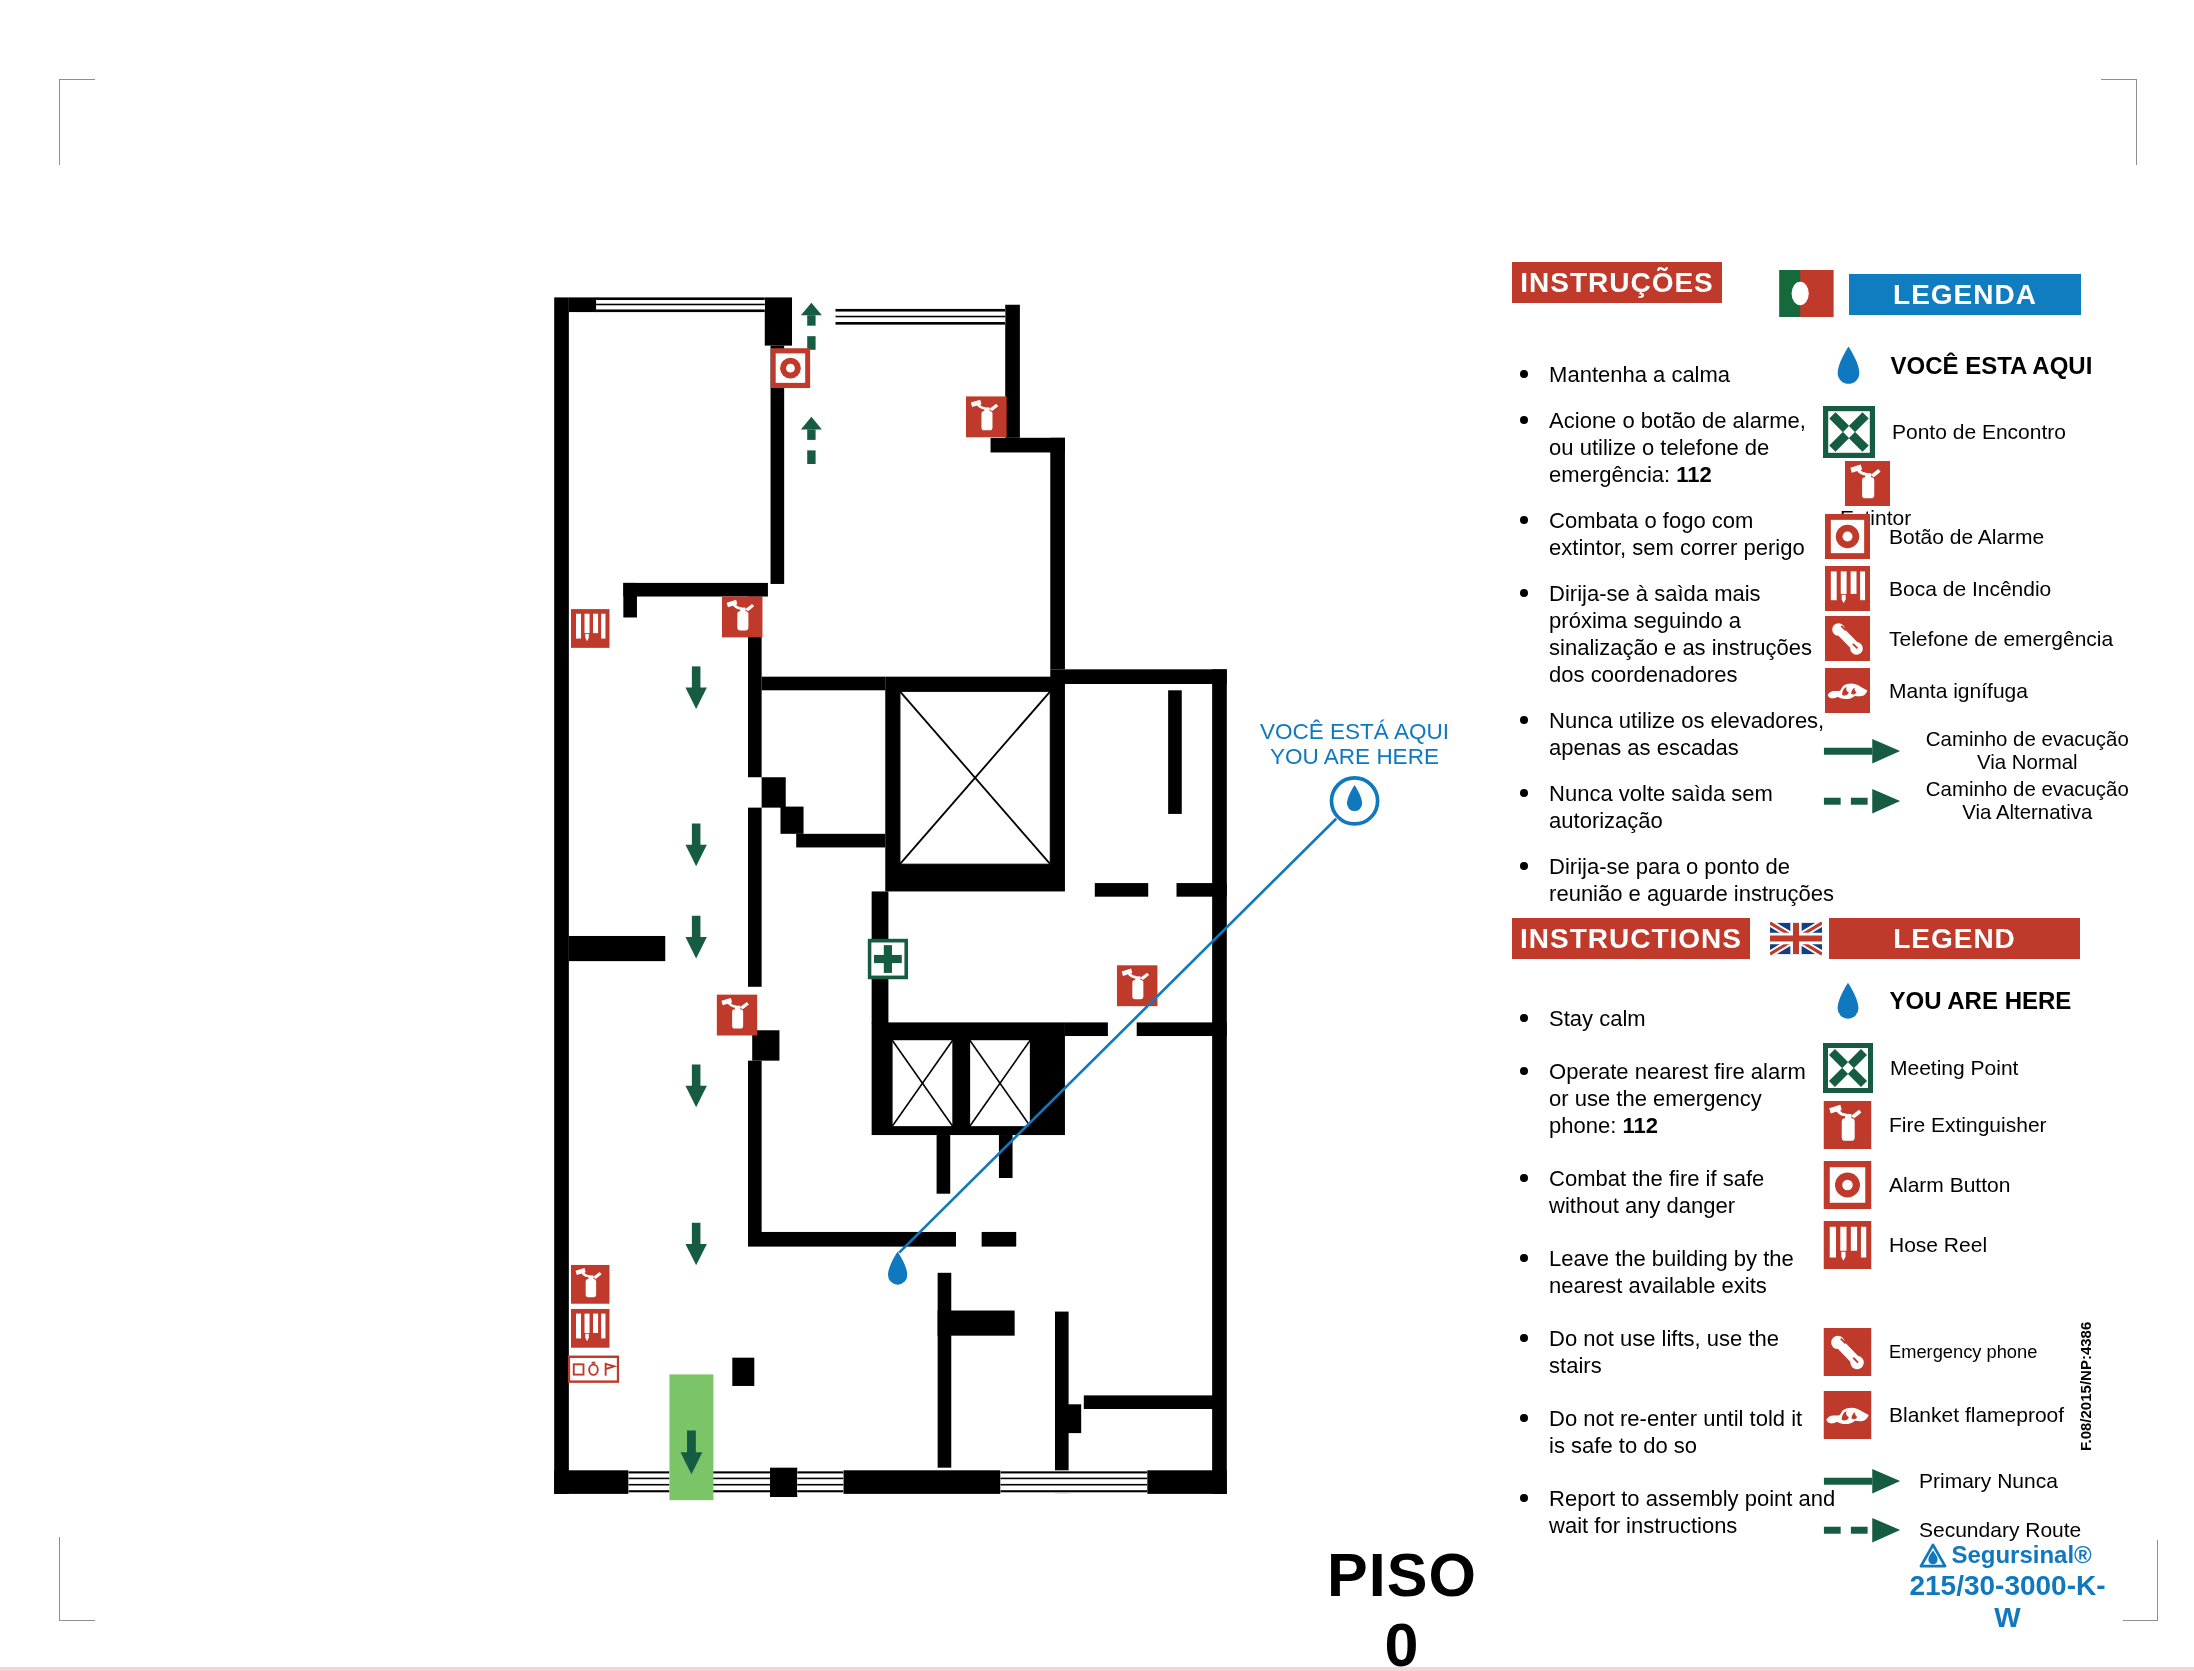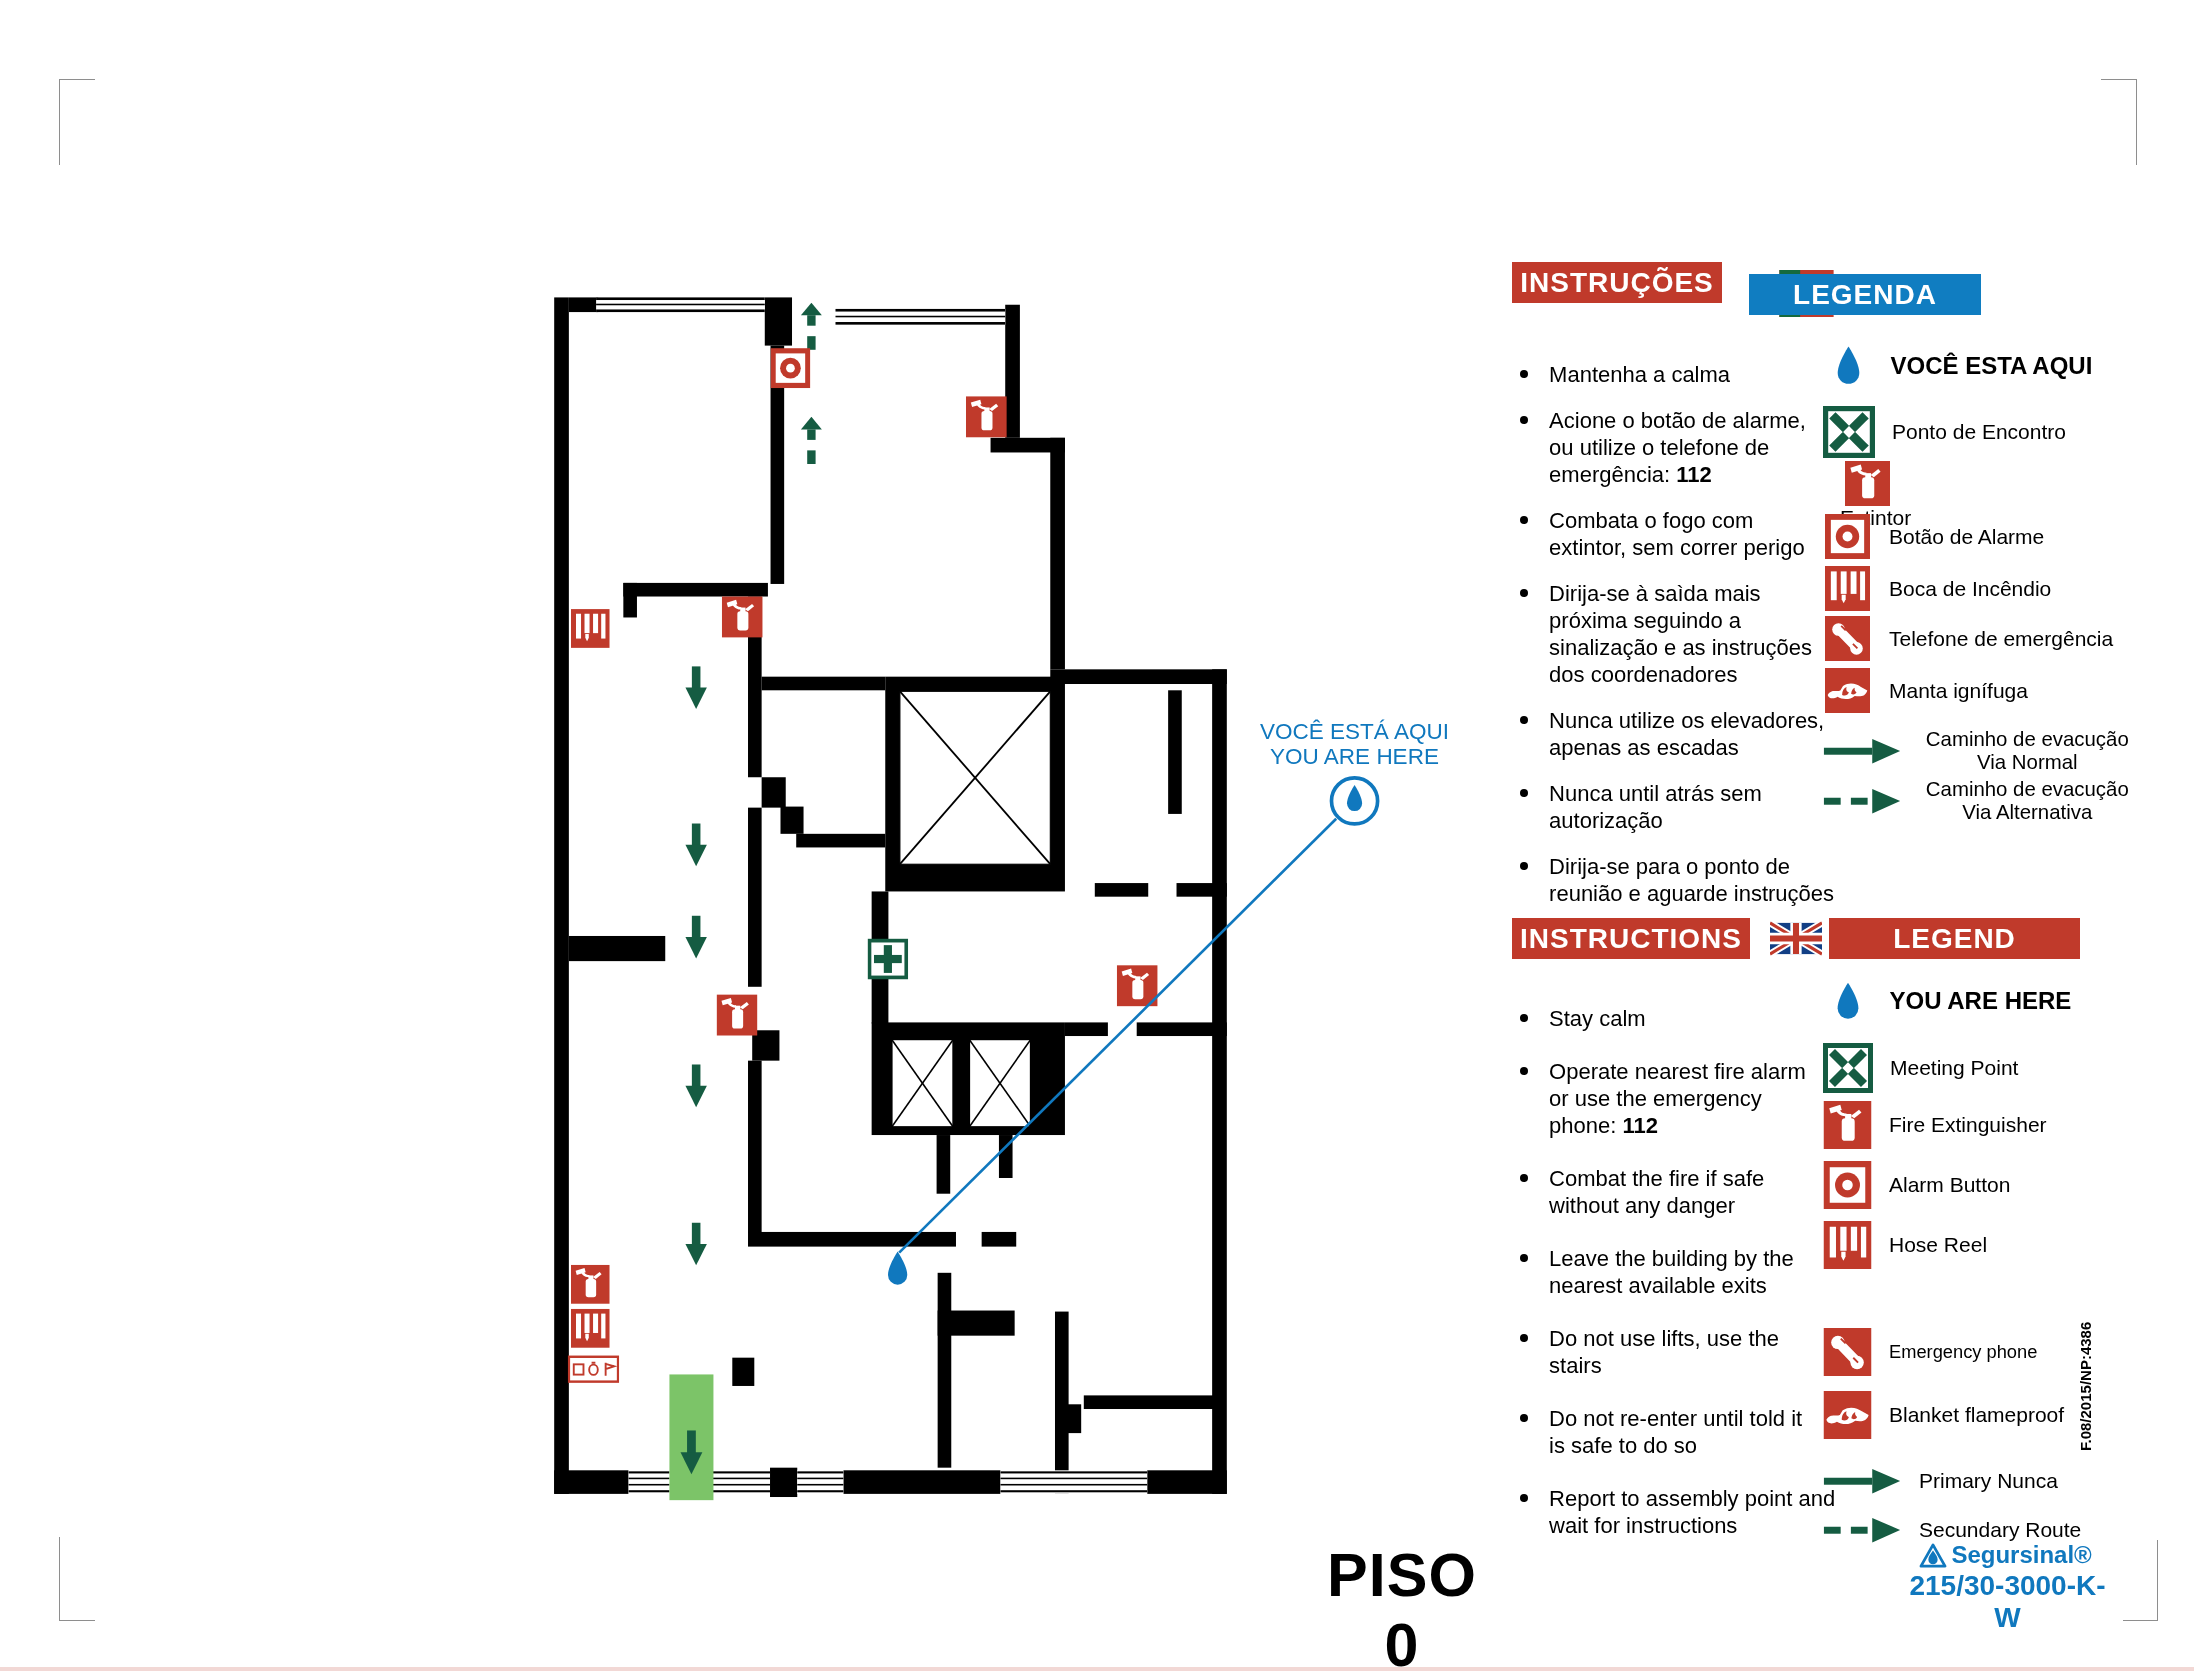--- a/index.html
+++ b/index.html
@@ -16,21 +16,21 @@
   .plan{position:absolute;left:550px;top:289px;width:681px;height:1273px;}
   .overlay{position:absolute;left:0;top:0;width:2194px;height:1672px;pointer-events:none;}
   .yah-label{position:absolute;left:1226px;top:719px;width:257px;text-align:center;color:var(--drop-blue);
              font-size:22.5px;line-height:25px;white-space:pre-line;}
   .piso{position:absolute;left:1313px;top:1540px;width:178px;text-align:center;
         font-size:61px;font-weight:bold;color:#000;letter-spacing:1px;}
   
   .hdr{position:absolute;height:41px;color:#fff;font-weight:bold;font-size:28px;
        display:flex;align-items:center;justify-content:center;letter-spacing:1px;}
   .hdr-pt-instr{left:1512px;top:262px;width:210px;background:var(--red);}
-  .hdr-pt-legend{left:1749px;top:274px;width:232px;background:var(--blue);}
+  .hdr-pt-legend{left:1849px;top:274px;width:232px;background:var(--blue);}
   .hdr-en-instr{left:1512px;top:918px;width:238px;background:var(--red);}
   .hdr-en-legend{left:1829px;top:918px;width:251px;background:var(--red);}
   .flag{position:absolute;}
   .flag-pt{left:1778px;top:270px;width:57px;height:47px;}
   .flag-uk{left:1770px;top:921px;width:52px;height:35px;}
   
   .instr{position:absolute;left:1515px;width:330px;list-style:none;margin:0;padding:0;}
   .instr-pt{top:361px;}
   .instr-en{top:1005px;}
   .instr li{display:flex;margin-bottom:19px;}
@@ -328,21 +328,21 @@
 sinalização e as instruções
 dos coordenadores</span><b></b></span>
       </li>
     <li>
         <span class="dot"></span>
         <span class="txt"><span>Nunca utilize os elevadores,
 apenas as escadas</span><b></b></span>
       </li>
     <li>
         <span class="dot"></span>
-        <span class="txt"><span>Nunca until atrás sem
+        <span class="txt"><span>Nunca volte saìda sem
 autorização</span><b></b></span>
       </li>
     <li>
         <span class="dot"></span>
         <span class="txt"><span>Dirija-se para o ponto de
 reunião e aguarde instruções</span><b></b></span>
       </li>
   </ul>
 
   <div>

